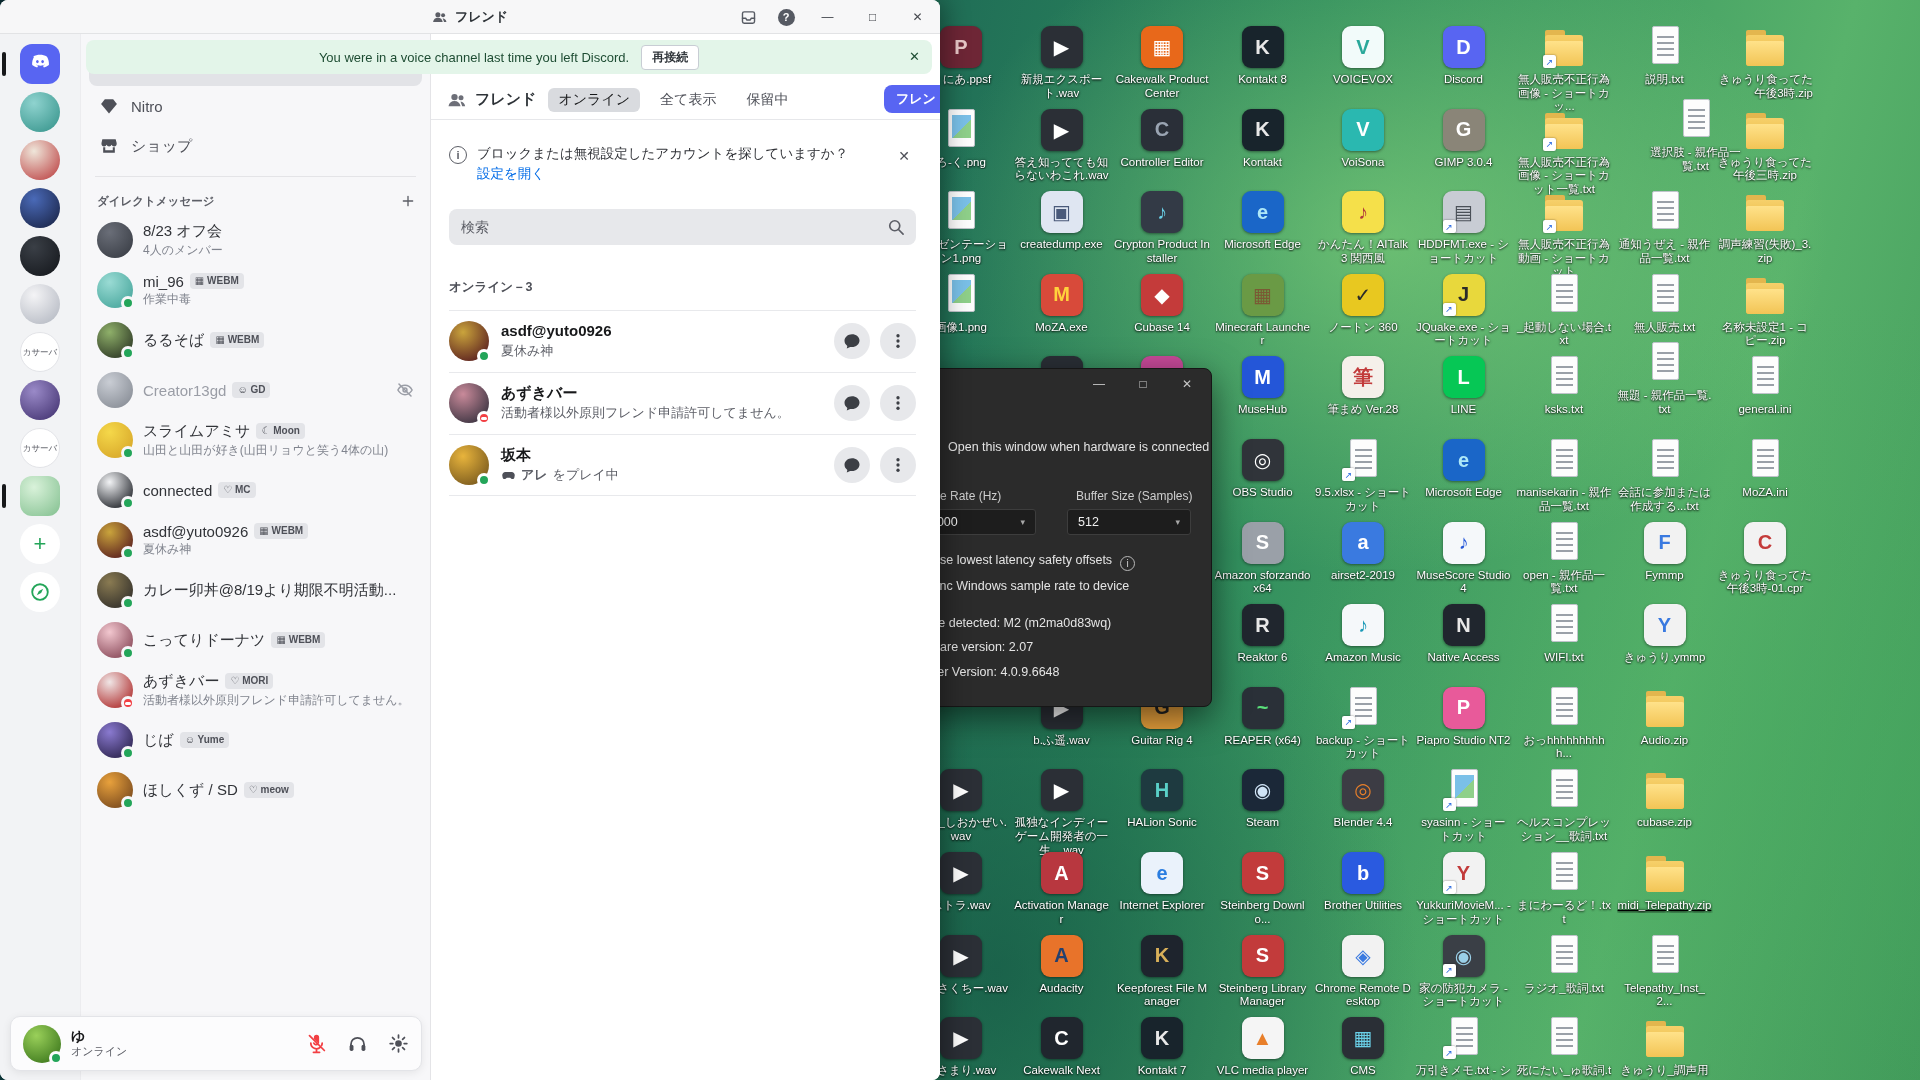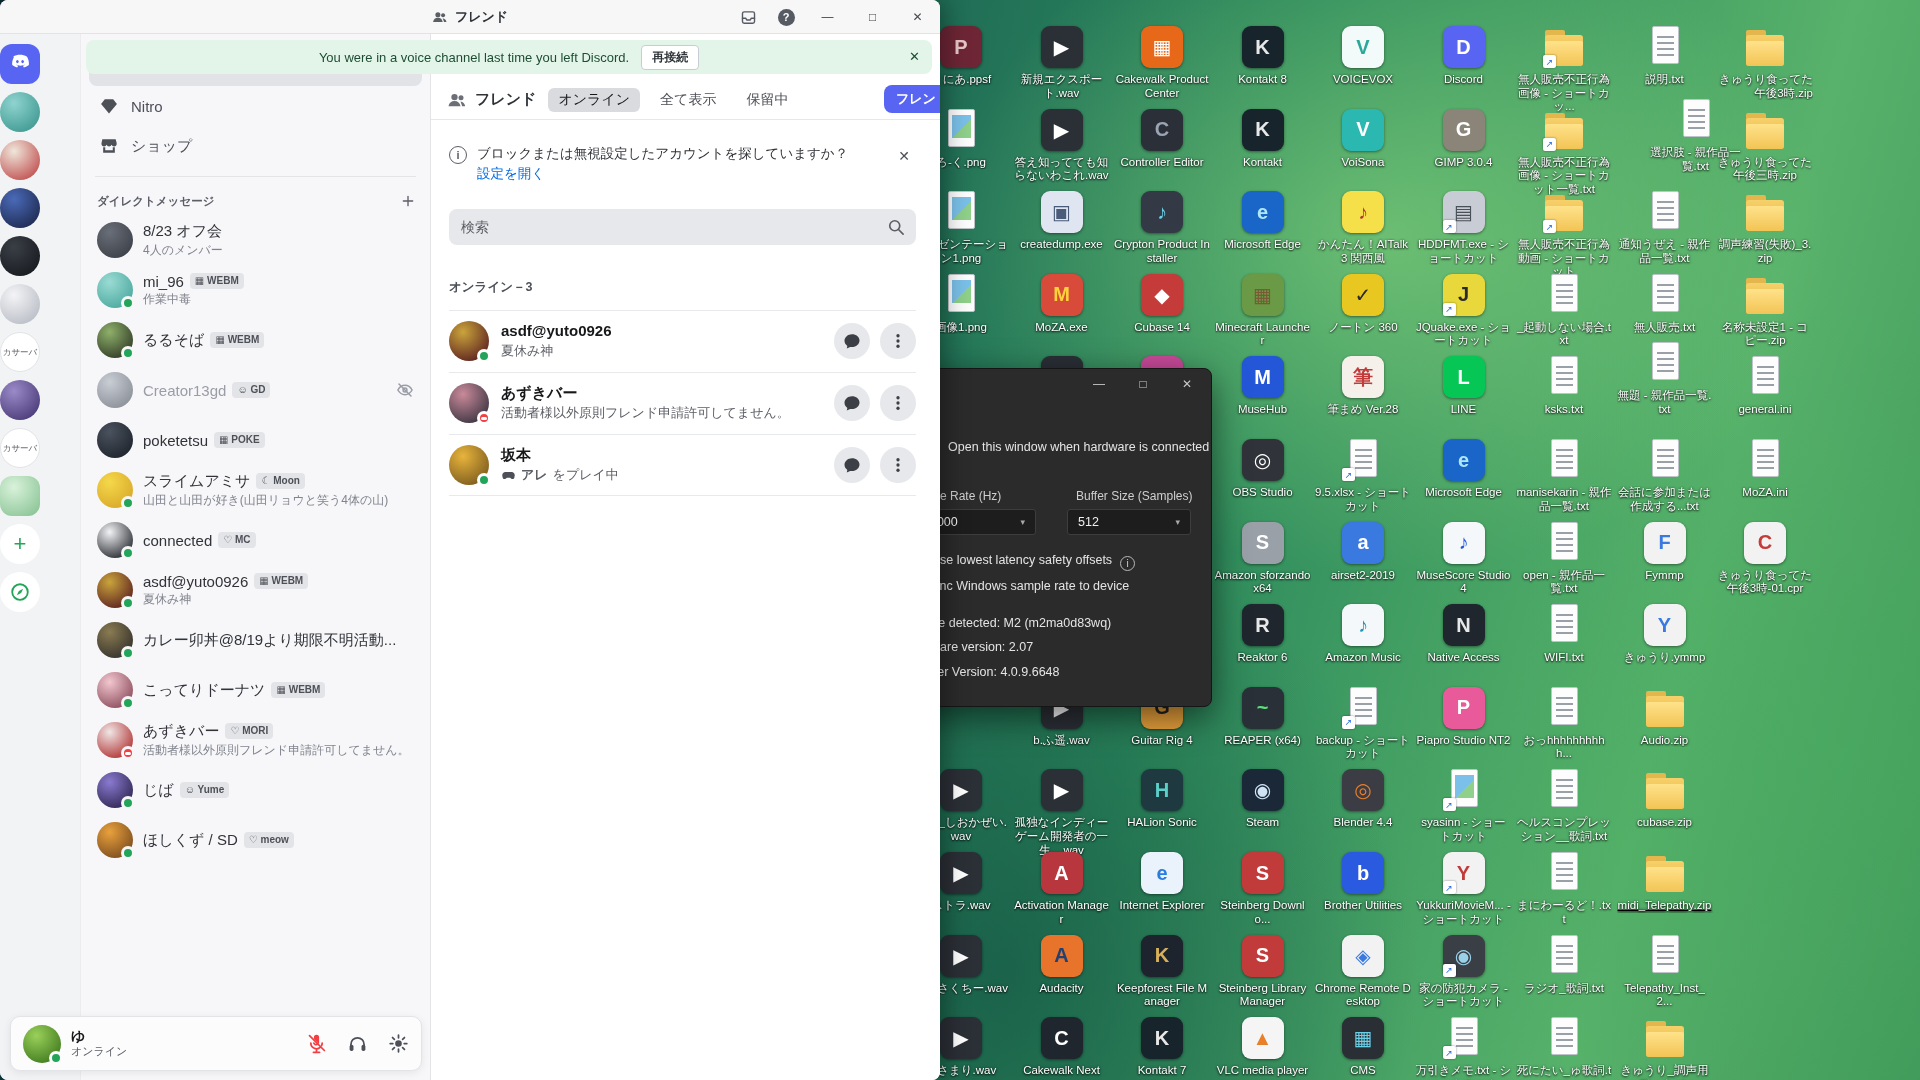--- a/index.html
+++ b/index.html
@@ -61,21 +61,21 @@
 .tb-icon .ic{width:17px;height:17px}
 .help-circle{width:17px;height:17px;border-radius:50%;background:#565a63;color:#fff;font-size:11px;font-weight:bold;
  display:flex;align-items:center;justify-content:center}
 .win-btn{width:45px;height:34px;display:flex;align-items:center;justify-content:center;color:#44474d;font-size:12px}
 .banner{position:absolute;top:40px;left:86px;width:846px;height:34px;background:#e3f5e9;border-radius:8px;z-index:18;
  display:flex;align-items:center;justify-content:center;gap:12px;font-size:13px;color:#1e4d33}
 .banner .reconnect{background:#fff;border:1px solid #c8cdd4;border-radius:4px;font-size:12px;padding:3px 10px;color:#2e3338;font-weight:bold}
 .banner .bn-close{position:absolute;right:12px;top:9px;color:#1e4d33;font-size:13px}
 
 .rail{position:absolute;left:0;top:34px;width:80px;bottom:0;background:#f2f3f5;padding-top:10px;
- display:flex;flex-direction:column;gap:8px}
+ display:flex;flex-direction:column;align-items:center;gap:8px}
 .rail-item{width:40px;height:40px;border-radius:50%;position:relative;flex:none;font-size:0}
 .rail-item.home{border-radius:12px;background:#5865f2;display:flex;align-items:center;justify-content:center}
 .rail-item.home svg{width:26px;height:26px}
 .rail-item.name-pill{background:#fff;border:1px solid #e3e4e8;display:flex;align-items:center;justify-content:center;
  font-size:8.5px;color:#5c5e66;overflow:hidden;text-align:center;line-height:1}
 .rail-item.sel{border-radius:12px}
 .rail-item.sel:before,.rail-item.home:before{content:"";position:absolute;left:-18px;top:8px;width:4px;height:24px;border-radius:3px;background:#17181a}
 .rail-item.addbtn,.rail-item.explore{background:#fff;color:#23a559;display:flex;align-items:center;justify-content:center}
 .rail-item.addbtn{font-size:22px;line-height:1}
 .rail-item.explore .ic{width:22px;height:22px}
@@ -1018,29 +1018,20 @@
             </span>
             <span class="ic dm-eye">
               <svg viewBox="0 0 24 24" class="st">
                 <path d="M2.5 12S6 5.8 12 5.8 21.5 12 21.5 12 18 18.2 12 18.2 2.5 12 2.5 12z"></path>
                 <circle cx="12" cy="12" r="2.6"></circle>
                 <path d="M4 4l16 16"></path>
               </svg>
             </span>
           </div>
           <div class="dm-item">
-            <span class="avatar dm-av" style="background: radial-gradient(circle at 35% 28%, rgb(74, 82, 94) 0%, rgb(30, 36, 44) 85%);"></span>
-            <span class="dm-texts">
-              <span class="dm-nr">
-                <span class="dm-name">poketetsu</span>
-                <span class="badge">▦ POKE</span>
-              </span>
-            </span>
-          </div>
-          <div class="dm-item">
             <span class="avatar dm-av" style="background: radial-gradient(circle at 35% 28%, rgb(245, 216, 74) 0%, rgb(216, 168, 42) 85%);">
               <span class="stdot st-online"></span>
             </span>
             <span class="dm-texts">
               <span class="dm-nr">
                 <span class="dm-name">スライムアミサ</span>
                 <span class="badge">☾ Moon</span>
               </span>
               <div class="dm-sub">山田と山田が好き(山田リョウと笑う4体の山)</div>
             </span>

